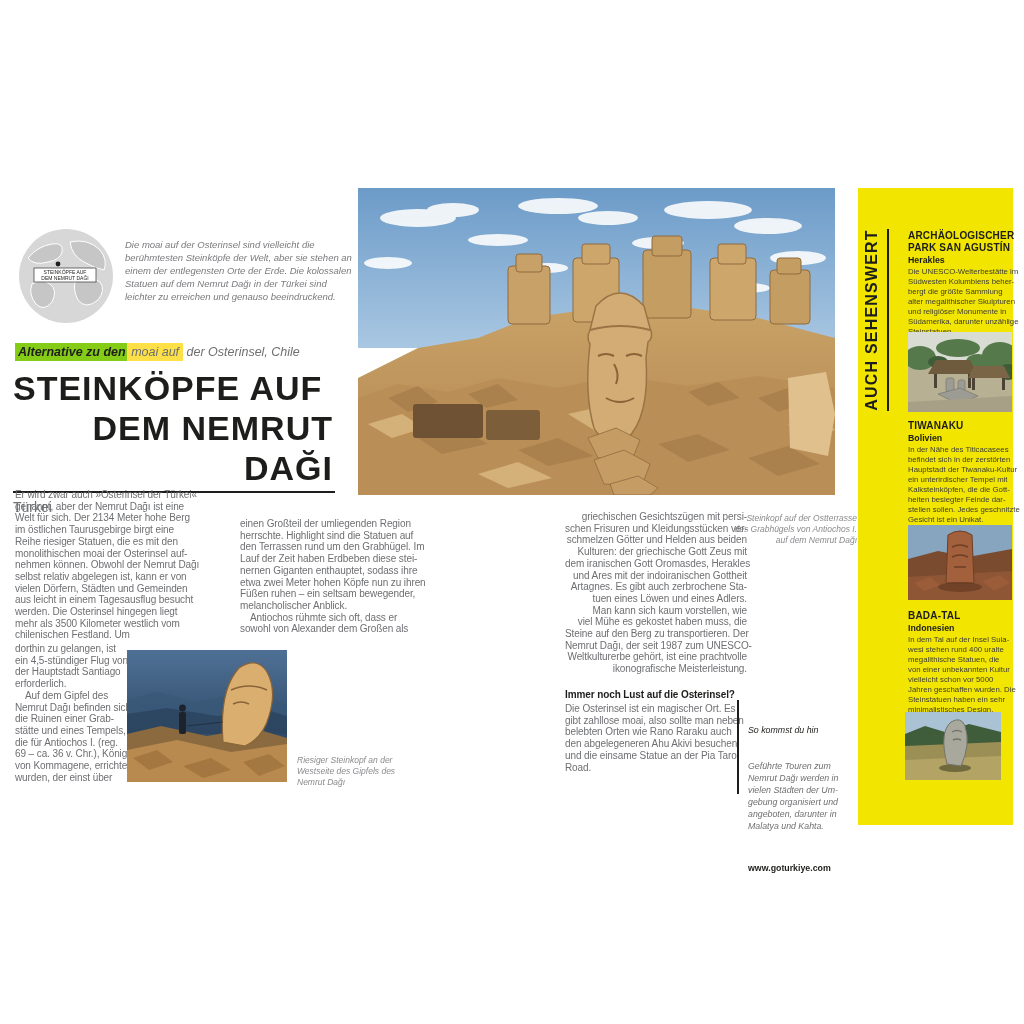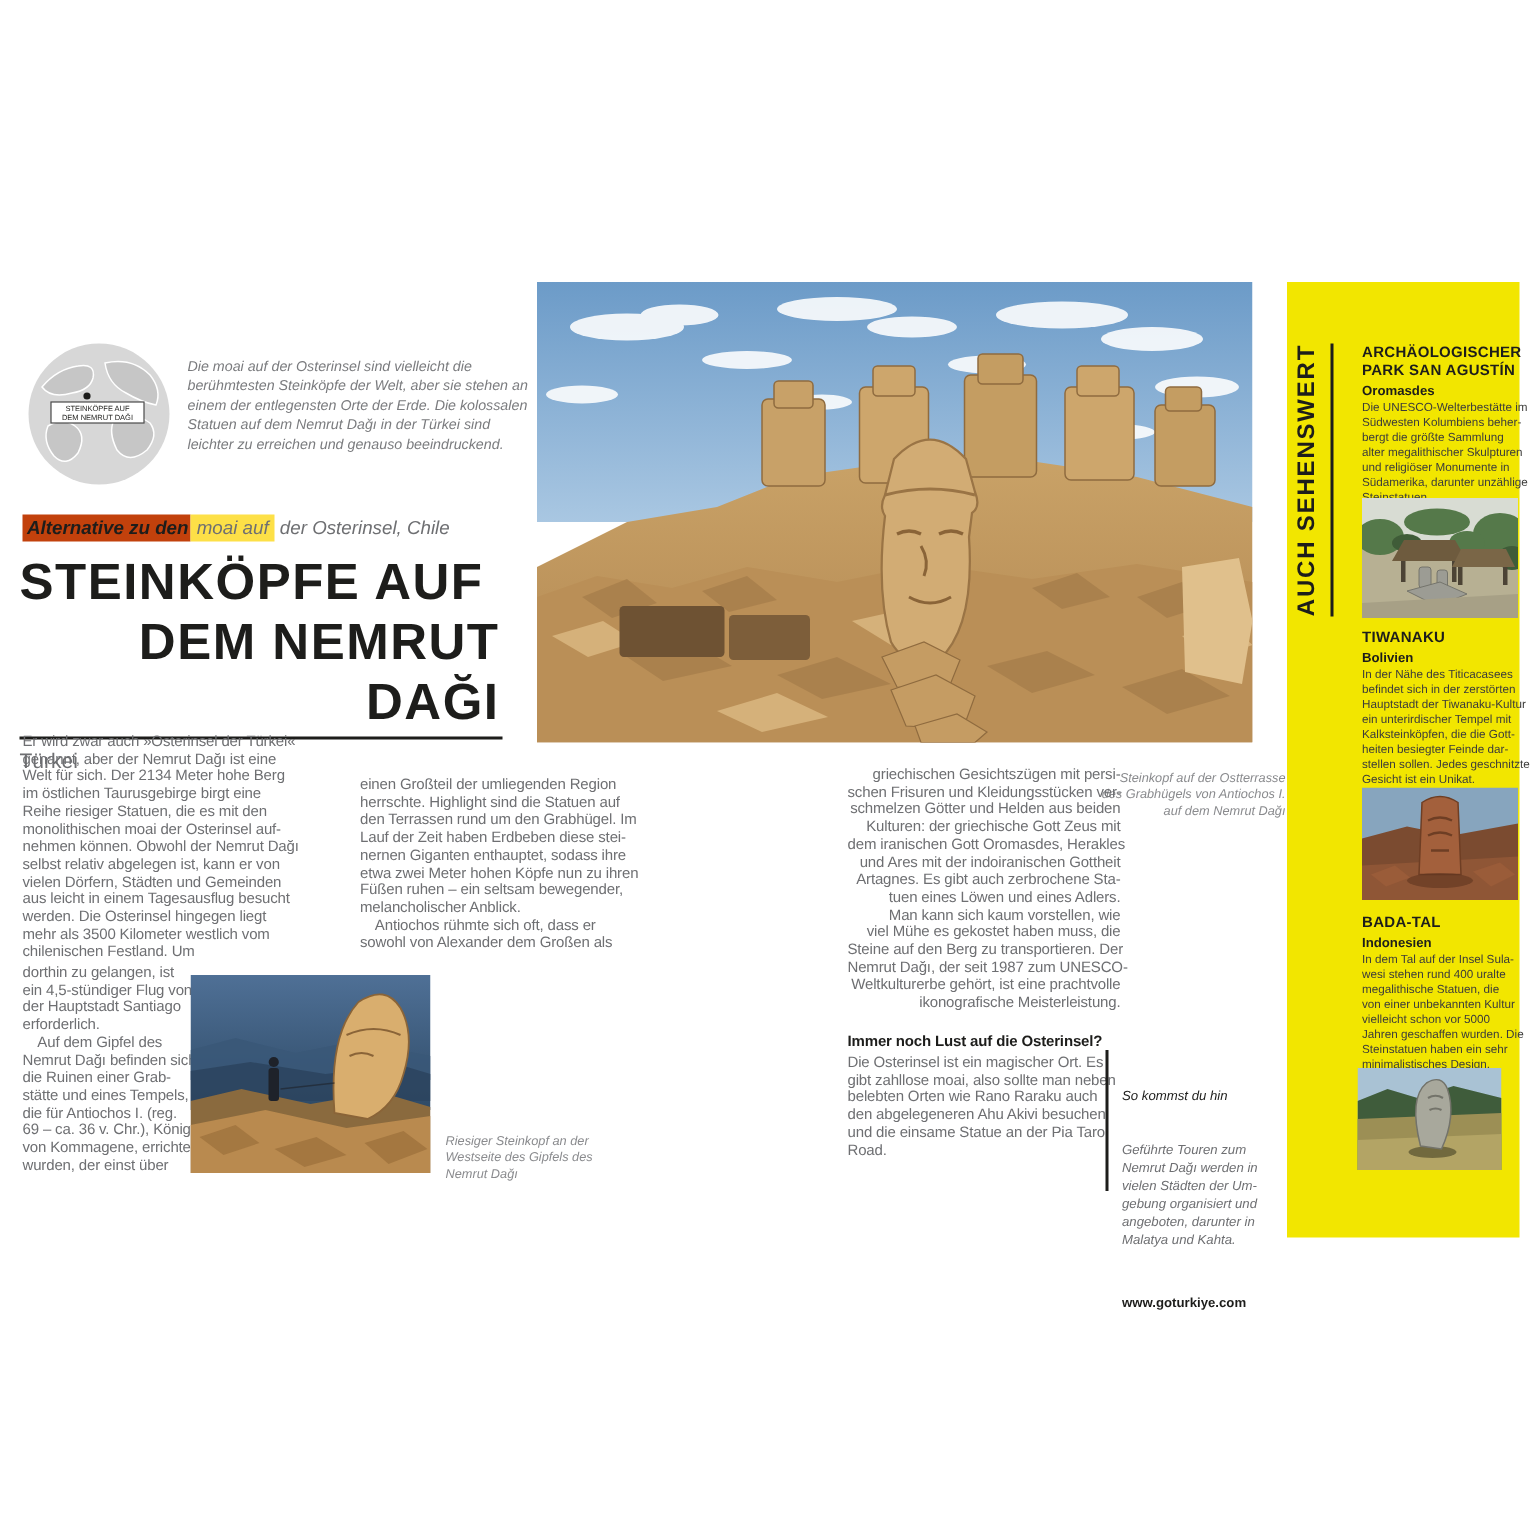--- a/index.html
+++ b/index.html
@@ -8,21 +8,21 @@
   .abs { position:absolute; }
   #page { position:relative; width:1024px; height:1024px; background:#fff; }
 
   .body-txt { font-size:10px; line-height:11.7px; color:#6e6f72; white-space:pre; letter-spacing:-0.1px; }
   .caption { font-size:8.5px; line-height:11px; color:#8a8b8e; font-style:italic; white-space:pre; }
 
   #intro { left:125px; top:238px; width:230px; font-size:9.5px; line-height:13px;
     color:#7a7b7e; font-style:italic; white-space:pre; }
 
   #kicker { left:15px; top:345px; font-size:12.5px; font-style:italic; white-space:nowrap; }
-  #kicker .hl-bold { background:#c2410c; font-weight:700; color:#1d1d1b; padding:2px 1px 2px 3px; }
+  #kicker .hl-bold { background:#84cc16; font-weight:700; color:#1d1d1b; padding:2px 1px 2px 3px; }
   #kicker .hl-mid  { background:#fde047; color:#6e6f72; padding:2px 4px 2px 1px; }
   #kicker .rest    { color:#6e6f72; }
 
   #title-block { left:13px; top:368px; width:322px; color:#1d1d1b; }
   #title-l1 { font-size:34px; font-weight:700; letter-spacing:1px; line-height:40px; }
   #title-l2-wrap { text-align:right; }
   #title-l2 { display:inline-block; font-size:34px; font-weight:700; letter-spacing:1px;
     line-height:40px; border-bottom:2.5px solid #1d1d1b; padding:0 2px 3px 14px; }
   #title-sub { font-size:14px; color:#6e6f72; margin-top:6px; padding-right:4px; }
 
@@ -276,21 +276,21 @@
 Malatya und Kahta.</div>
     <div class="howto-link">www.goturkiye.com</div>
   </div>
 
   <div id="yellow-panel" class="abs"></div>
   <div id="vertical-label" class="abs">AUCH SEHENSWERT</div>
 
   <div class="abs" style="left:908px; top:230px; width:104px;">
     <div class="sb-title">ARCHÄOLOGISCHER
 PARK SAN AGUSTÍN</div>
-    <div class="sb-country">Oromasdes</div>
+    <div class="sb-country">Herakles</div>
     <div class="sb-body">Die UNESCO-Welterbestätte im
 Südwesten Kolumbiens beher-
 bergt die größte Sammlung
 alter megalithischer Skulpturen
 und religiöser Monumente in
 Südamerika, darunter unzählige
 Steinstatuen.</div>
   </div>
   <div class="abs" style="left:908px; top:332px; width:104px; height:80px;">
     <svg width="104" height="80" viewBox="0 0 104 80">

